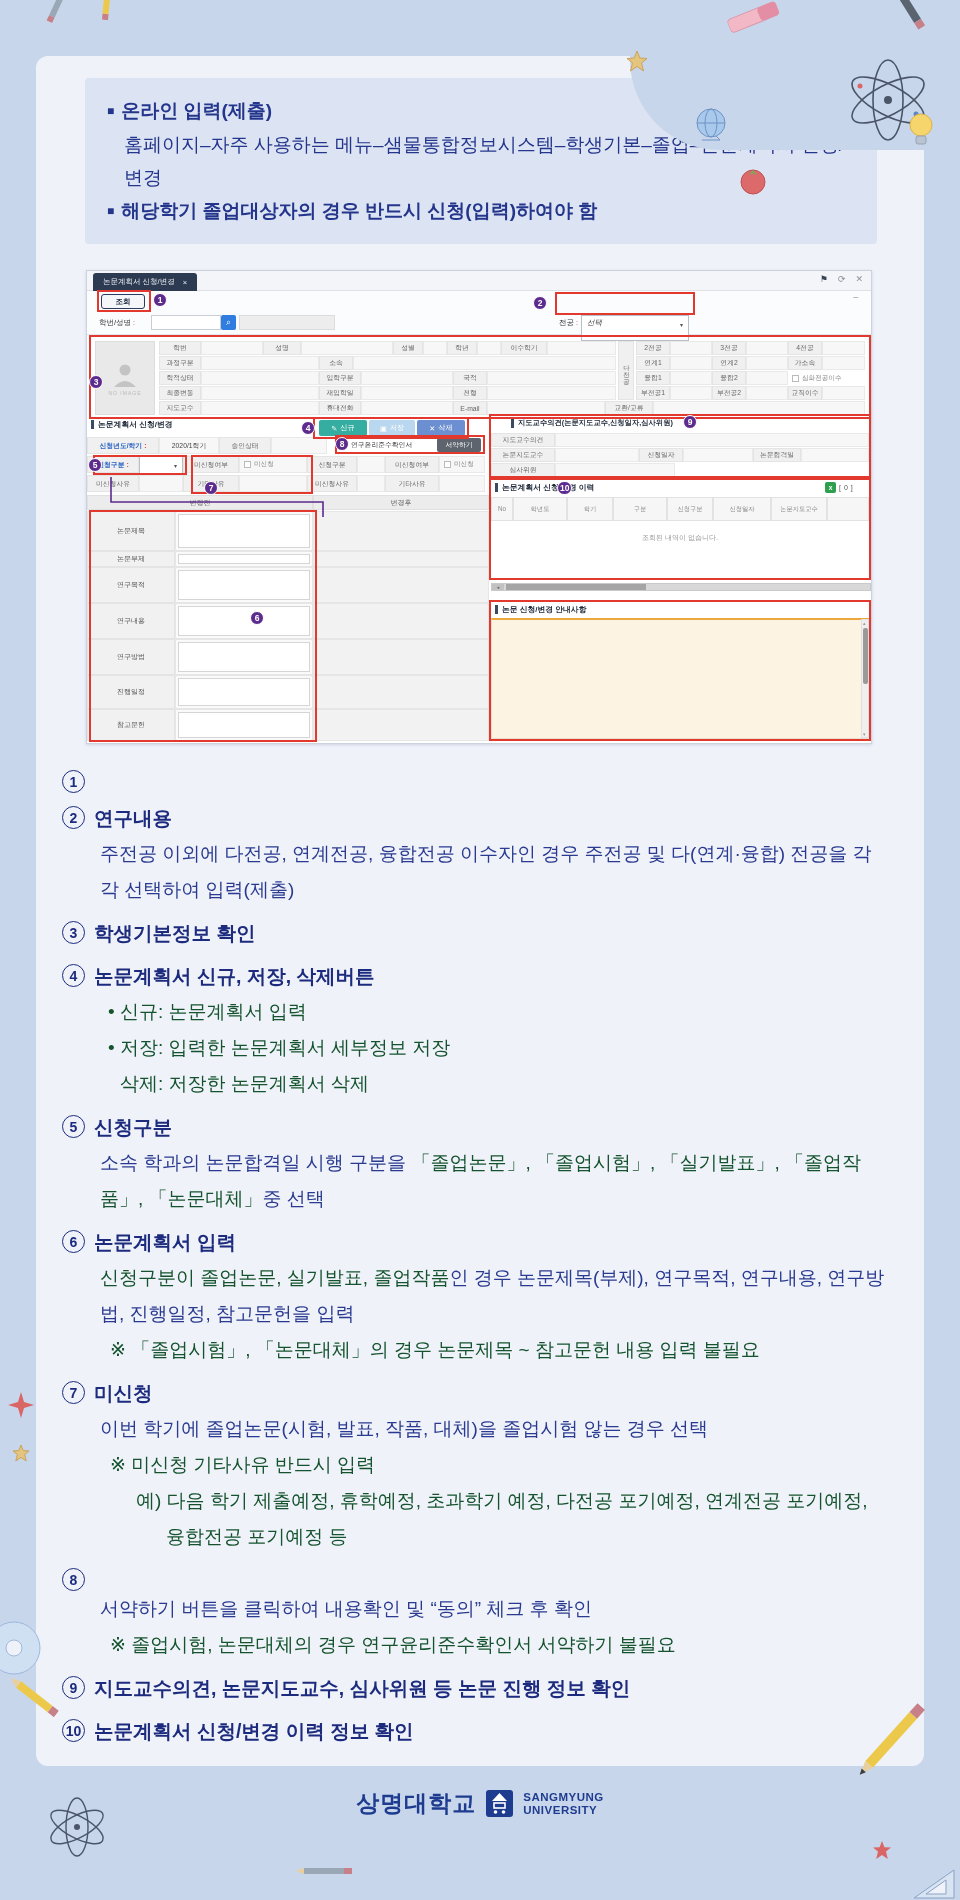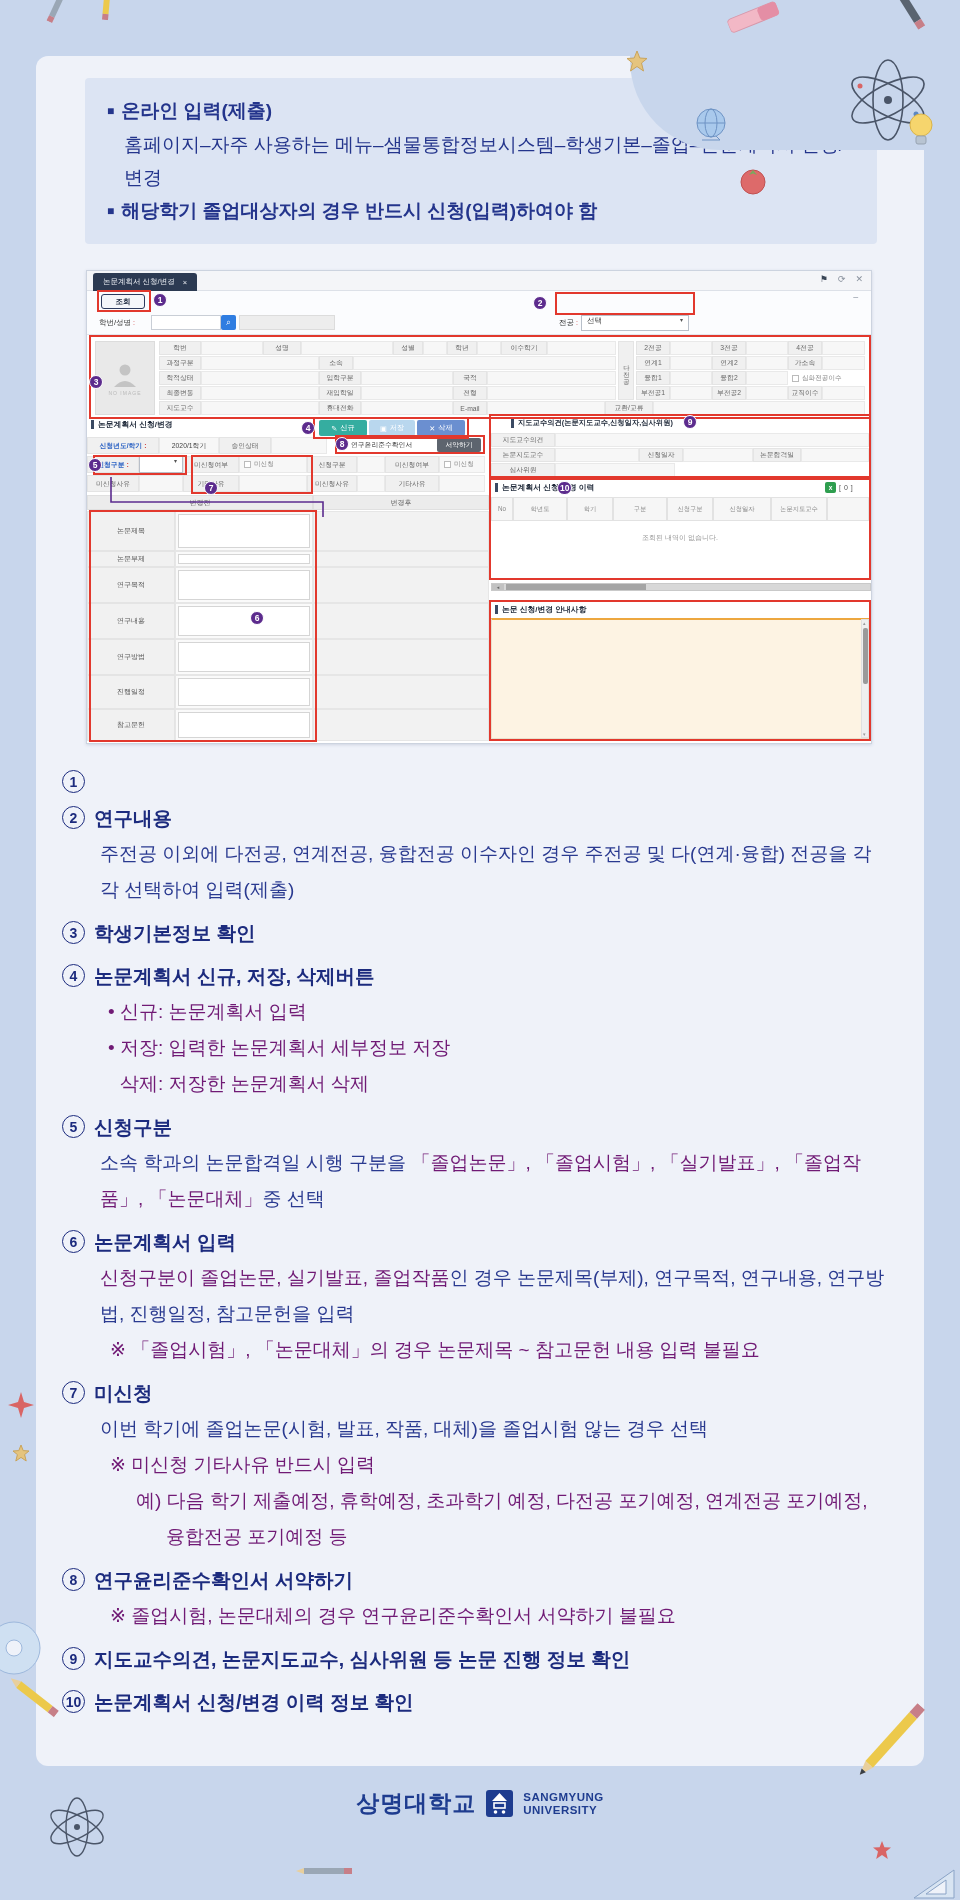--- a/index.html
+++ b/index.html
@@ -41,21 +41,21 @@
 .winicons { position:absolute; right:8px; top:3px; display:flex; gap:10px; color:#8a929e; font-size:9px; }
 .winicons .bk { color:#3a4656; }
 .toolbar { position:absolute; left:0; top:20px; width:100%; height:44px; background:#fbfcfe; border-bottom:1px solid #e3e7ee; }
 .btn-johoe {
   position:absolute; left:14px; top:3px; width:44px; height:15px; background:#f4f6fa; border:1.5px solid #2c3a5e;
   border-radius:3px; color:#222e44; font-weight:bold; font-size:7.5px; display:flex; align-items:center; justify-content:center;
 }
 .fld { background:#fff; border:1px solid #c9ced6; }
 .fld-gray { background:#ededed; border:1px solid #dcdcdc; }
 .searchbtn { position:absolute; left:134px; top:24px; width:15px; height:15px; background:#2f7de1; border-radius:2px; color:#fff; font-size:9px; display:flex; align-items:center; justify-content:center; }
-.ddown { display:flex; align-items:flex-start; justify-content:space-between; padding:0 5px; background:#fff; border:1px solid #b8bfc9; }
+.ddown { display:flex; align-items:flex-end; justify-content:space-between; padding:12px 5px; background:#fff; border:1px solid #b8bfc9;font-style:italic; }
 .req { color:#d04040; margin-left:2px; font-size:7px; }
 
 .srow { display:flex; height:14px; margin-bottom:1px; }
 .sl { background:#f0f0f0; color:#666; border:1px solid #e4e4e4; display:flex; align-items:center; justify-content:center; font-size:6.8px; flex-shrink:0; }
 .sv { background:#f7f7f7; border:1px solid #e9e9e9; flex-shrink:0; }
 .svf { background:#f7f7f7; border:1px solid #e9e9e9; flex:1; }
 .photo { position:absolute; left:8px; top:70px; width:60px; height:74px; background:#e9e9e9; border:1px solid #dcdcdc;
   display:flex; flex-direction:column; align-items:center; justify-content:center; color:#b9b9b9; }
 .photo .noimg { font-size:5px; letter-spacing:1px; margin-top:3px; }
 .multi { position:absolute; left:531px; top:70px; width:16px; height:59px; background:#f0f0f0; border:1px solid #e4e4e4;
@@ -96,21 +96,21 @@
 .inst-head { display:flex; align-items:flex-start; gap:9px; margin-top:7px; line-height:36px; }
 .inst-num { width:23px; height:23px; border:1.7px solid #1c2b7e; border-radius:50%; color:#1c2b7e; font-size:14px; font-weight:bold;
   display:flex; align-items:center; justify-content:center; flex-shrink:0; margin-top:6px; }
 .inst-title { font-size:19.5px; font-weight:bold; color:#1c2b7e; }
 .ln { font-size:19px; line-height:36px; font-weight:500; padding-left:38px; }
 .ln-x { padding-left:48px; }
 .ln-b { padding-left:46px; }
 .ln-b2 { padding-left:58px; }
 .ln-ex { padding-left:104px; text-indent:-30px; }
 .cn { color:#2a3a90; }
-.cm { color:#701a75; }
+.cm { color:#14532d; }
 
 .footer { position:absolute; left:0; top:1788px; width:960px; display:flex; align-items:center; justify-content:center; gap:10px; z-index:2; }
 .f-kr { font-size:23px; font-weight:bold; color:#1e3c8f; letter-spacing:1px; }
 .f-en { font-size:11.5px; font-weight:bold; color:#1e3c8f; line-height:13px; letter-spacing:.5px; }
 .f-mark { width:27px; height:27px; }
 
 .doodle { position:absolute; z-index:2; pointer-events:none; }
 .blob { position:absolute; right:0; top:0; width:330px; height:150px; background:#c8d6ec; border-radius:0 0 0 90px; z-index:2; pointer-events:none; }
 </style>
 </head>
@@ -602,22 +602,22 @@
           <span class="inst-title">미신청</span>
         </div>
       <div class="ln"><span class="cn">이번 학기에 졸업논문(시험, 발표, 작품, 대체)을 졸업시험 않는 경우 선택</span></div>
       <div class="ln ln-x"><span class="cm">※ 미신청 기타사유 반드시 입력</span></div>
       <div class="ln ln-ex"><span class="cm">예) 다음 학기 제출예정, 휴학예정, 초과학기 예정, 다전공 포기예정, 연계전공 포기예정, 융합전공 포기예정 등</span></div>
     </div>
 
     <div>
       <div class="inst-head">
           <span class="inst-num">8</span>
-          <span class="inst-title">연구윤리준수확인서 서약하기</span>
-        </div>
+        </div>
+      <div class="ln"><span class="cn">서약하기 버튼을 클릭하여 내용확인 및 “동의” 체크 후 확인</span></div>
       <div class="ln ln-x"><span class="cm">※ 졸업시험, 논문대체의 경우 연구윤리준수확인서 서약하기 불필요</span></div>
     </div>
 
     <div>
       <div class="inst-head">
           <span class="inst-num">9</span>
           <span class="inst-title">지도교수의견, 논문지도교수, 심사위원 등 논문 진행 정보 확인</span>
         </div>
     </div>
 

